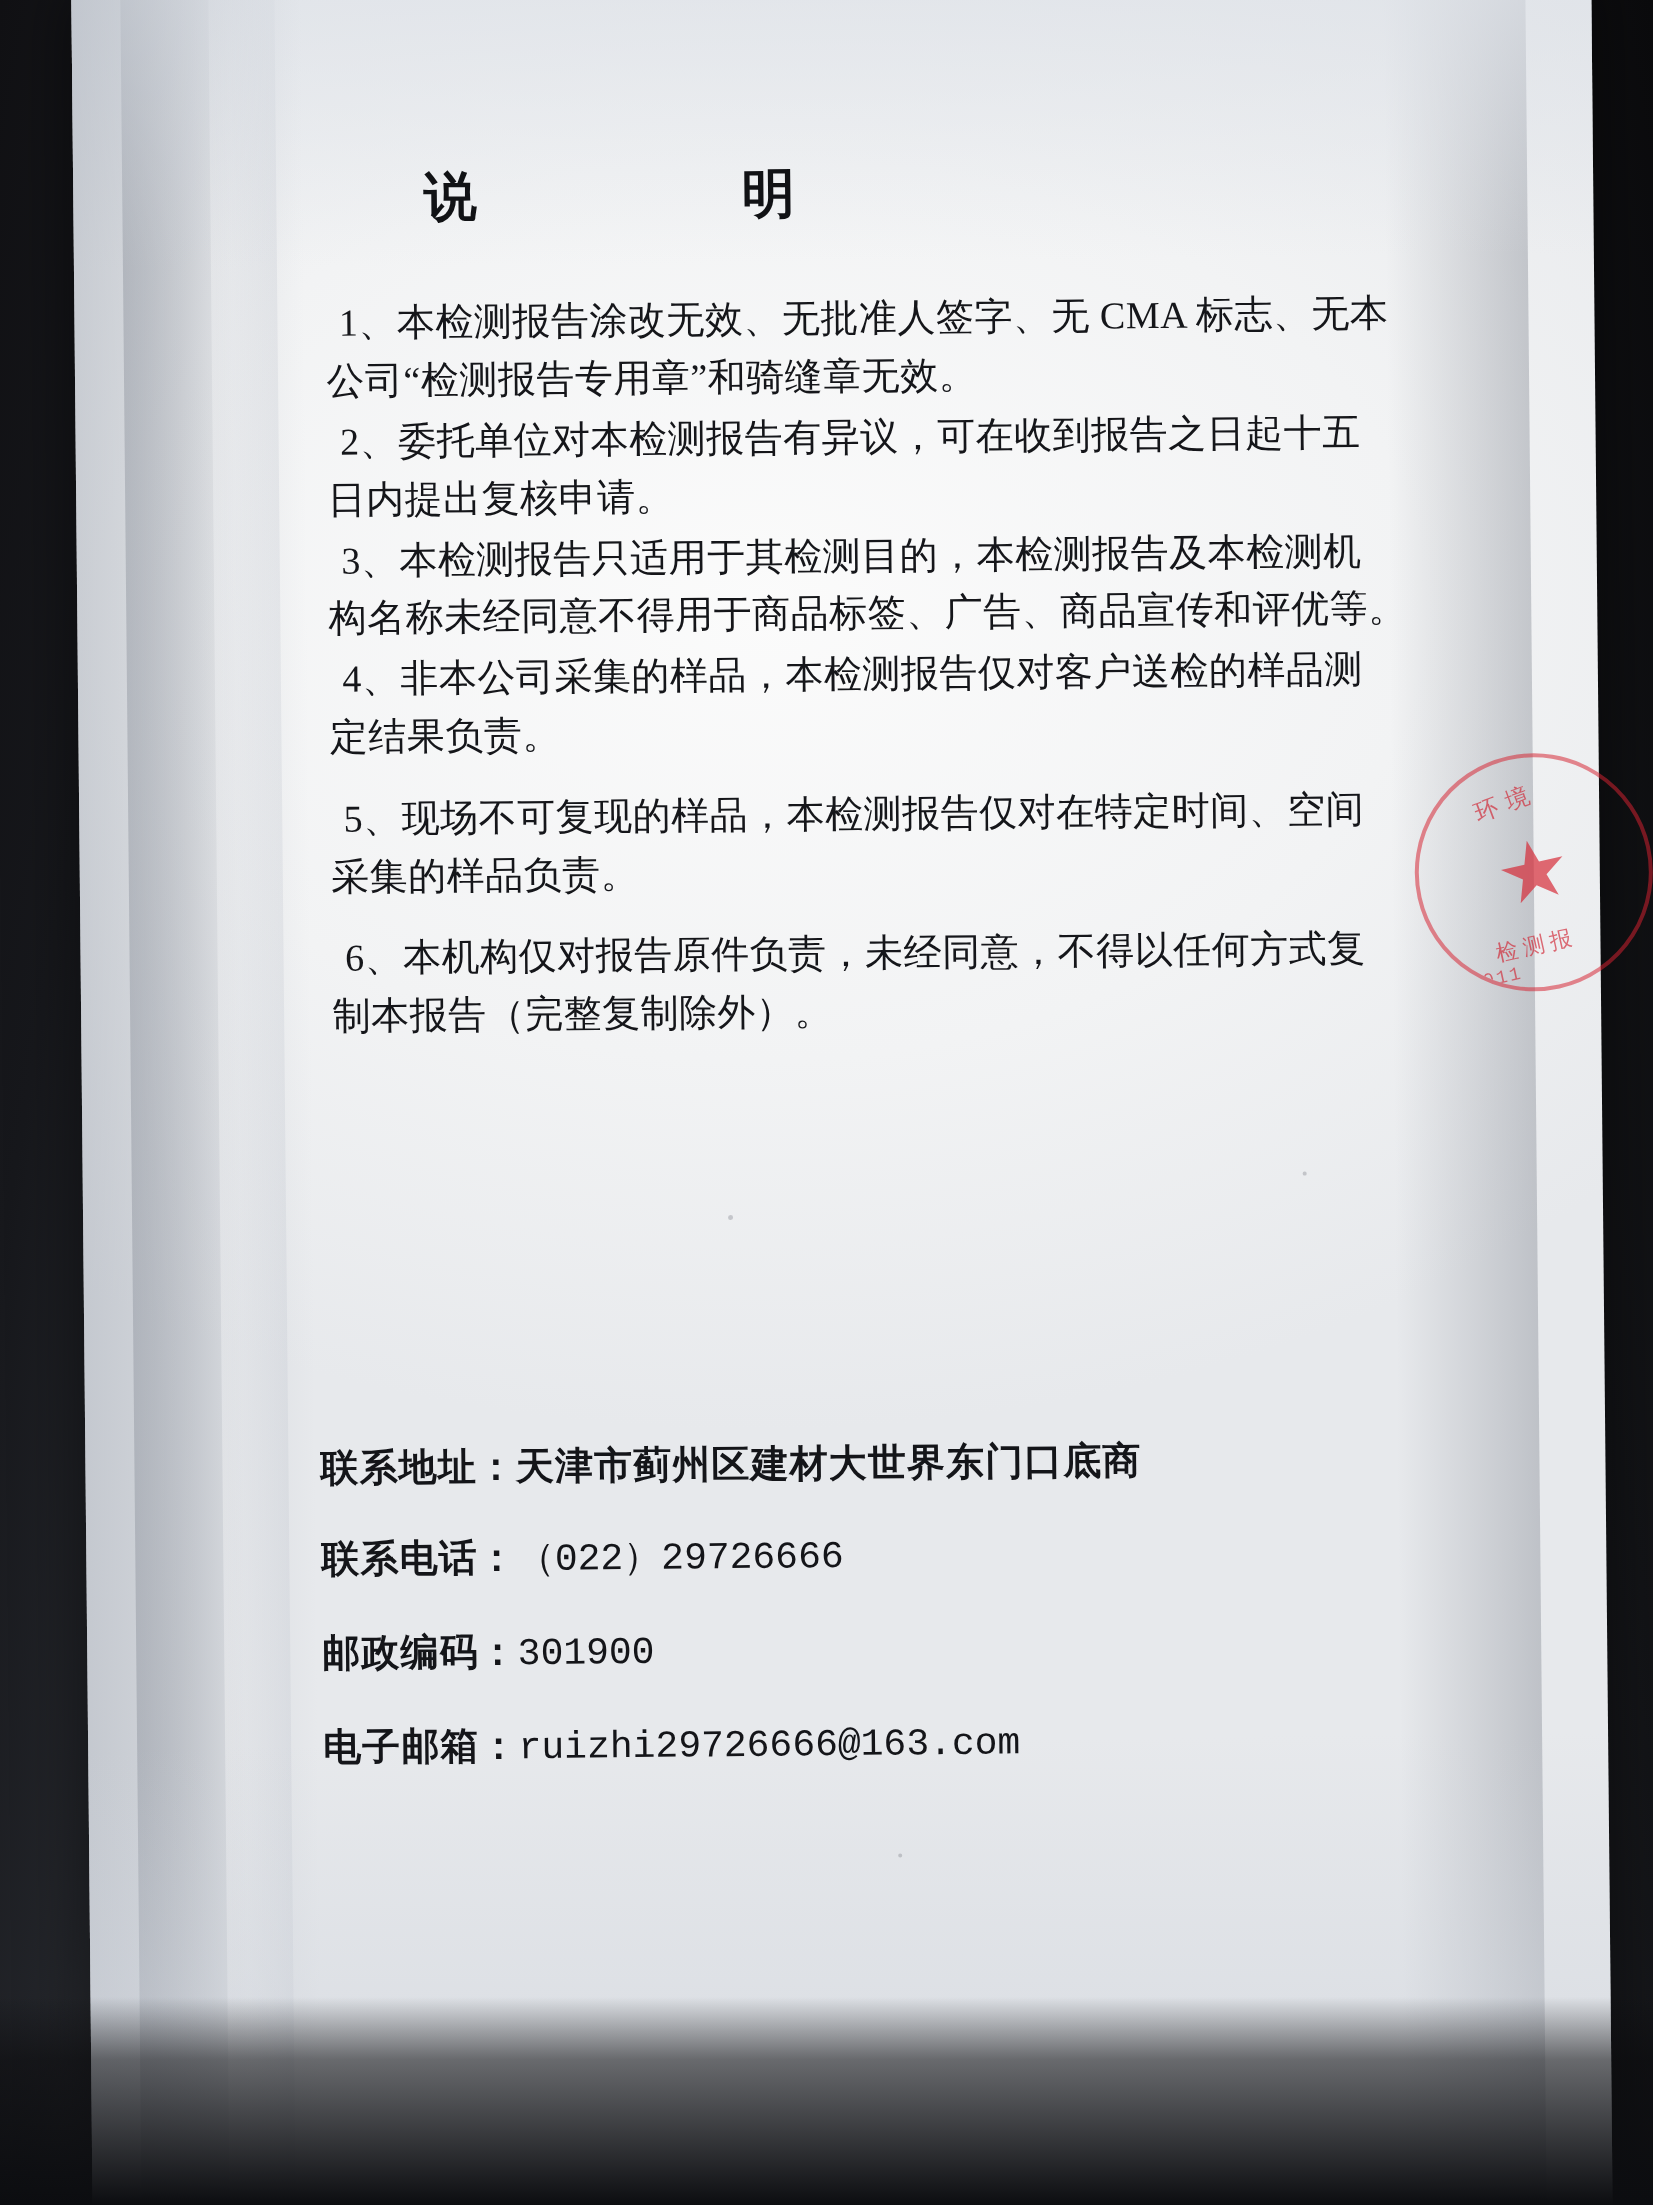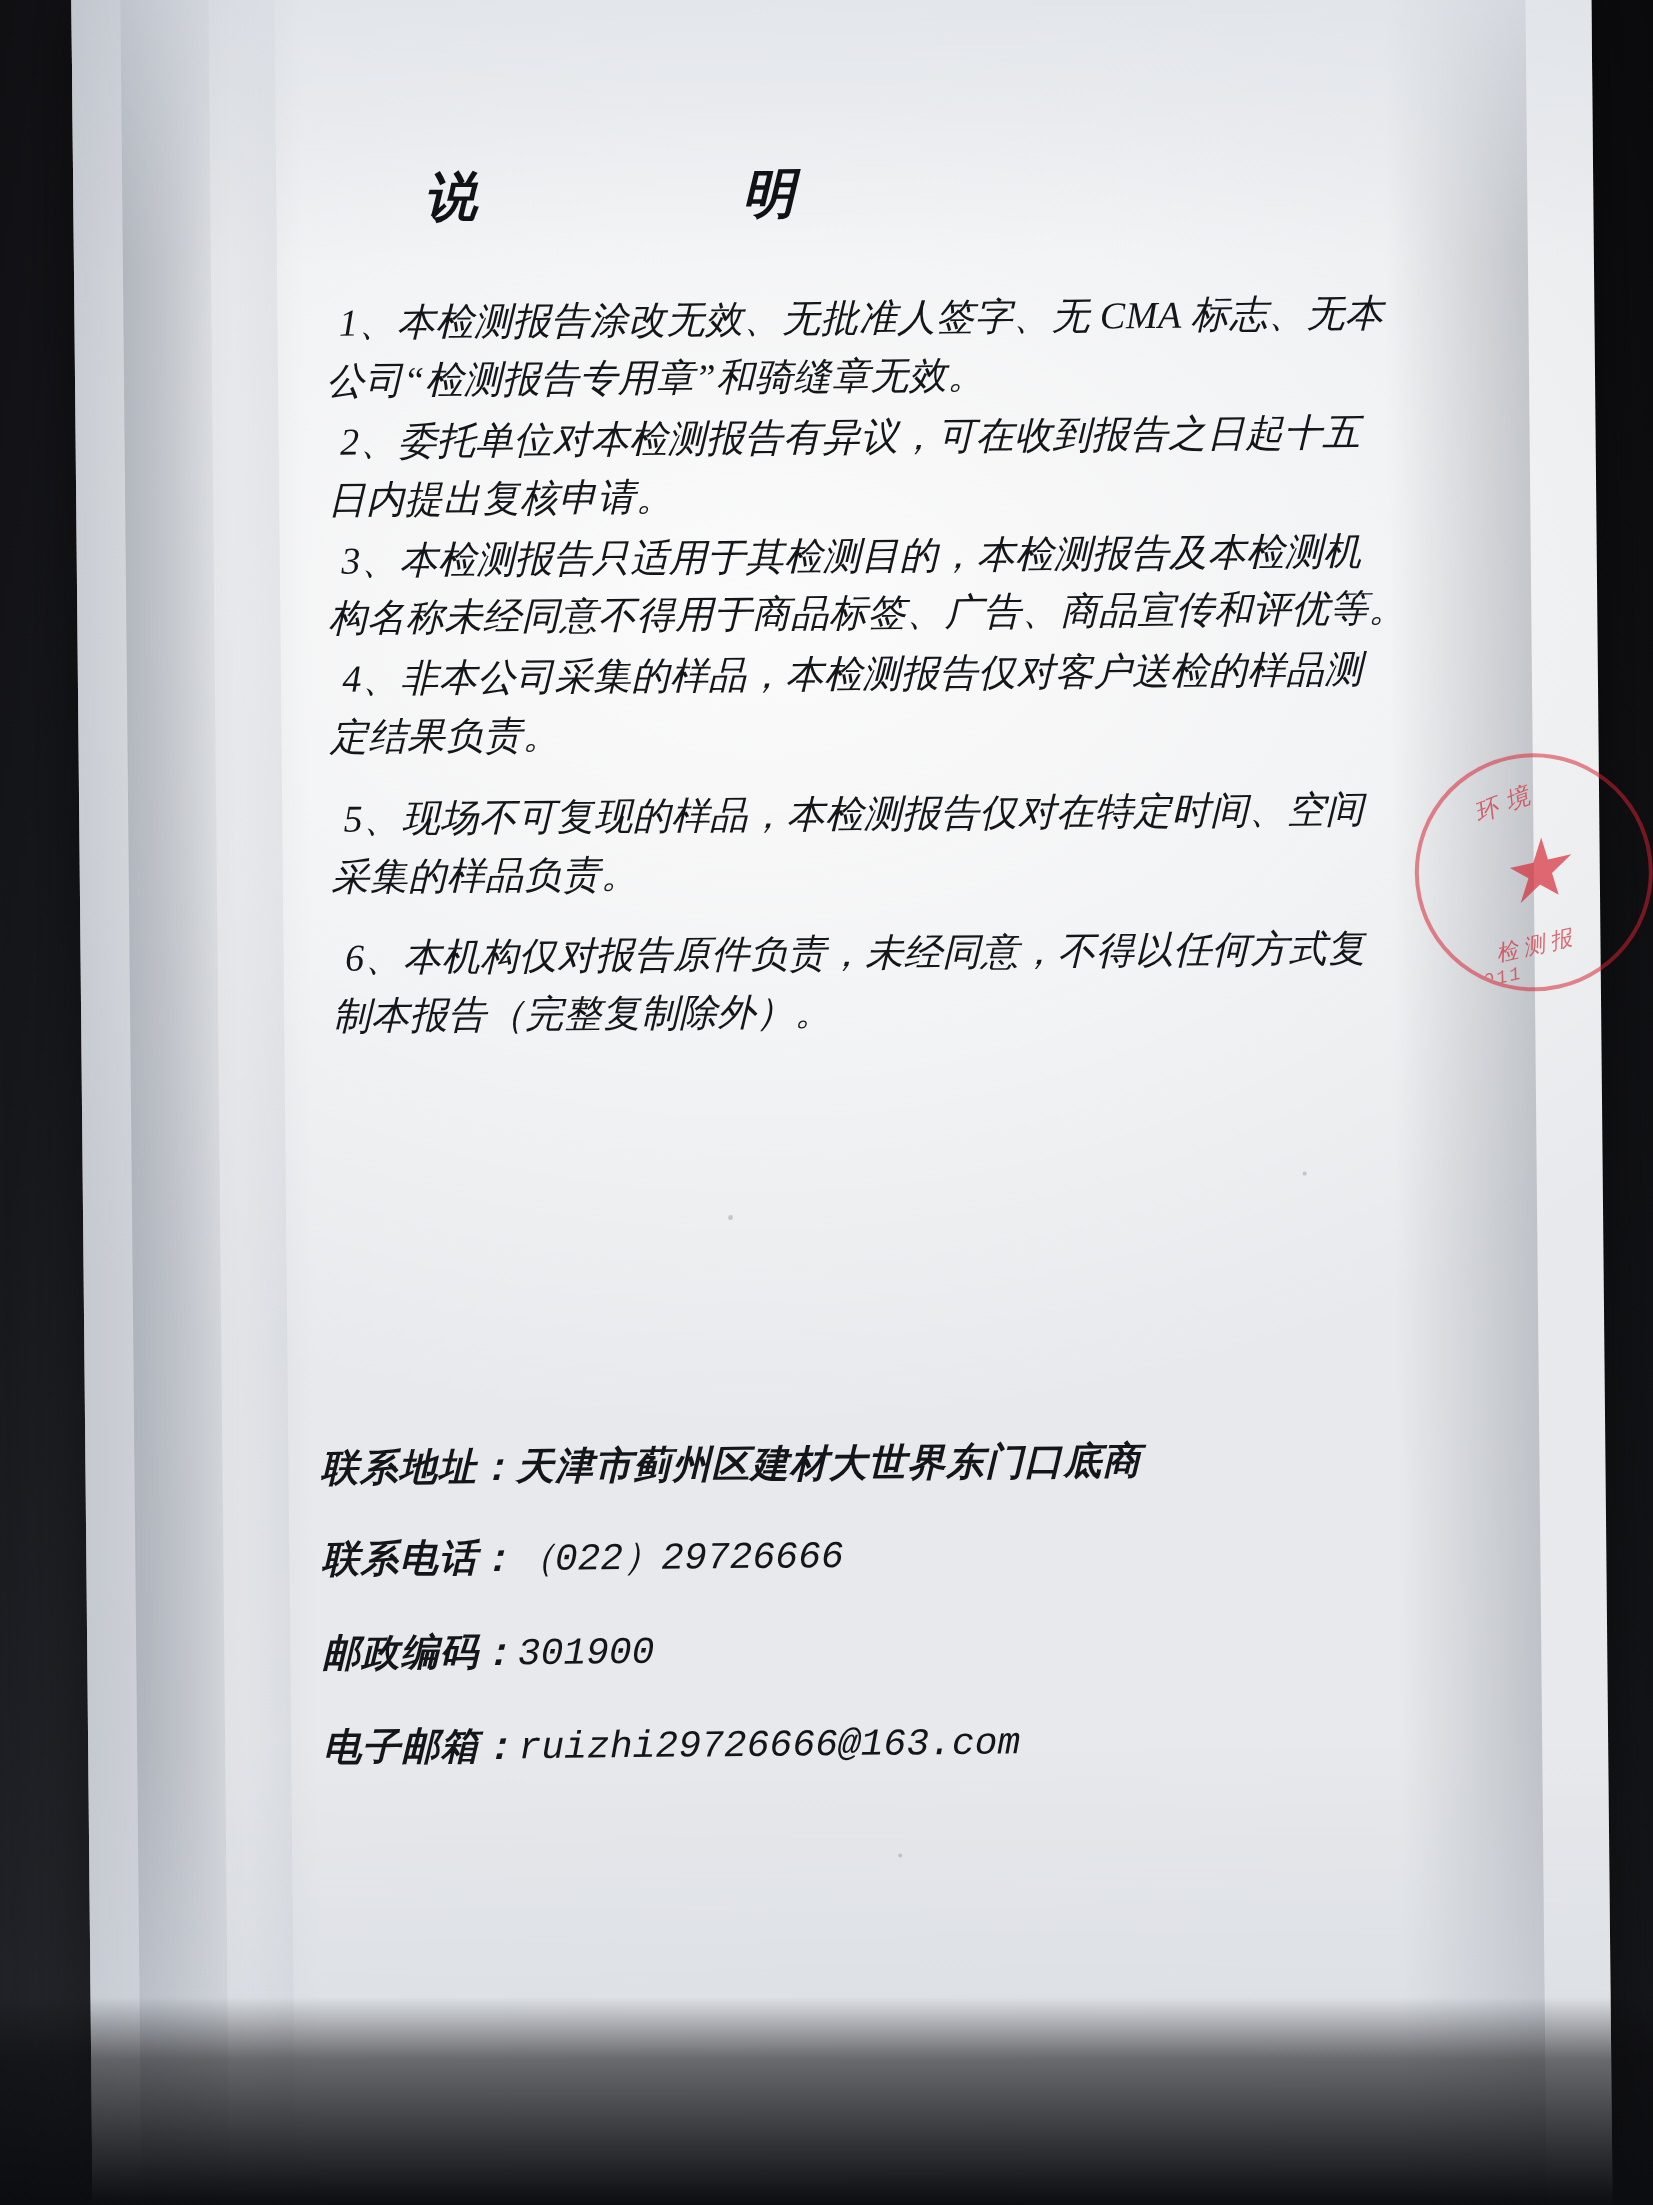--- a/index.html
+++ b/index.html
@@ -13,21 +13,20 @@
     overflow: hidden;
     font-family: "Liberation Serif", serif;
   }
 
   
   #scene {
     position: absolute;
     inset: 0;
     background: #a16207;
     overflow: hidden;
-    font-style: italic;
   }
 
   
   #desk-left {
     position: absolute;
     left: 0; top: 0;
     width: 164px; height: 100%;
     background: linear-gradient(100deg, #111114 0%, #17181c 40%, #24262b 75%, #3a3c42 100%);
   }
   #desk-right {

